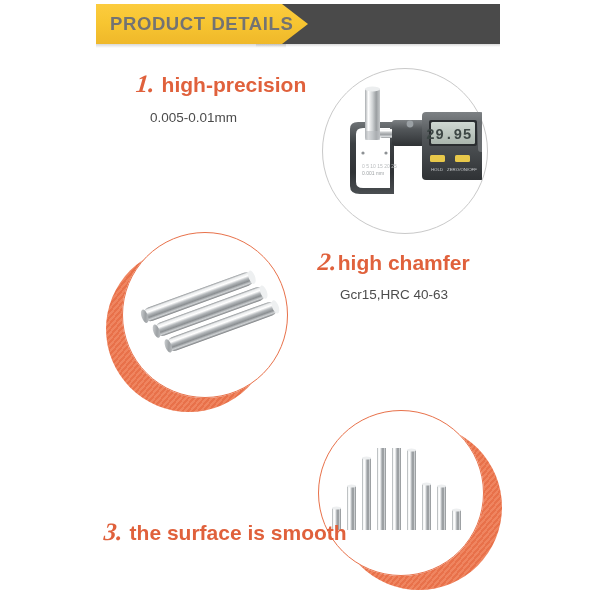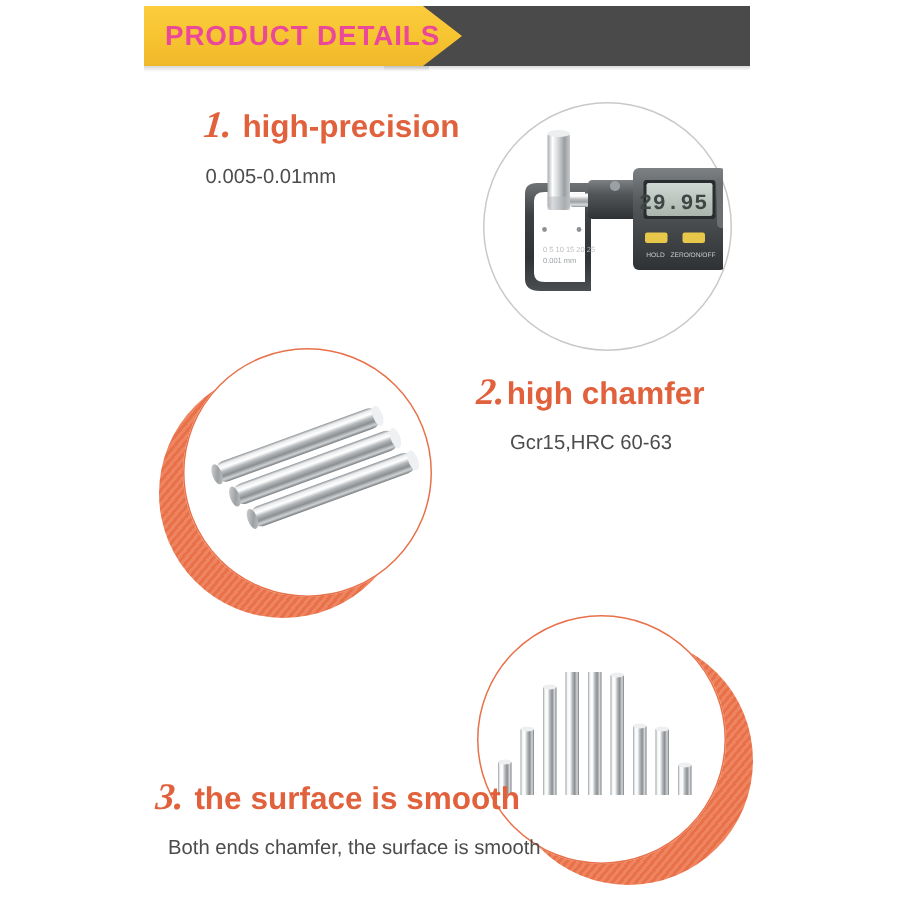--- a/index.html
+++ b/index.html
@@ -63,21 +63,21 @@
   }
   .header-title {
     position: absolute;
     left: 14px;
     top: 0;
     height: 36px;
     line-height: 40px;
     font-size: 18.5px;
     font-weight: bold;
     letter-spacing: 0.6px;
-    color: #ec4899;
+    color: #737373;
     white-space: nowrap;
   }
 
   
   .feature-text {
     position: absolute;
   }
   .feature-heading {
     font-size: 21px;
     font-weight: bold;
@@ -96,21 +96,21 @@
     margin-right: 1px;
   }
   .feature-sub {
     font-size: 13.5px;
     color: #4c4c4c;
     white-space: nowrap;
     line-height: 1.2;
   }
 
   #feature-1 { left: 136px; top: 70px; }
-  #feature-1 .feature-sub { margin-left: 1px; margin-top: 12px; }
+  #feature-1 .feature-sub { margin-left: 14px; margin-top: 12px; }
 
   #feature-2 { left: 318px; top: 248px; }
   #feature-2 .feature-sub { margin-left: 22px; margin-top: 11px; }
 
   #feature-3 { left: 104px; top: 518px; z-index: 6; }
   #feature-3 .feature-sub { margin-left: 8px; margin-top: 11px; }
 
   
   .circle {
     position: absolute;
@@ -279,21 +279,21 @@
         <ellipse cx="15" cy="45" rx="3.2" ry="7" fill="url(#gRodCap)"></ellipse>
         <ellipse cx="129" cy="45" rx="3.2" ry="7" fill="#eef0f1"></ellipse>
       </g>
     </g>
   </svg>
 
   <div class="feature-text" id="feature-2">
     <div class="feature-heading">
       <span class="feature-num">2.</span><span>high chamfer</span>
     </div>
-    <div class="feature-sub">Gcr15,HRC 60-63</div>
+    <div class="feature-sub">Gcr15,HRC 40-63</div>
   </div>
 
   <div class="crescent" id="crescent-3"></div>
   <div class="crescent-mask" id="crescent-3-mask"></div>
   <div class="circle circle-org" id="circle-3"></div>
 
   <svg class="art" id="art-pins" viewBox="0 0 140 84">
     <defs>
       <linearGradient id="gPin" x1="0" y1="0" x2="1" y2="0">
         <stop offset="0%" stop-color="#9ba0a3"></stop>
@@ -324,16 +324,15 @@
         <ellipse cx="111.5" cy="38" rx="4.5" ry="1.6" fill="#edeff0"></ellipse>
         <rect x="122" y="62" width="9" height="20" fill="url(#gPin)"></rect>
         <ellipse cx="126.5" cy="62" rx="4.5" ry="1.6" fill="#edeff0"></ellipse>
       </g>
   </svg>
 
   <div class="feature-text" id="feature-3">
     <div class="feature-heading">
       <span class="feature-num">3.</span><span> the surface is smooth</span>
     </div>
-    <div class="feature-sub">Both ends chamfer, the surface is smooth</div>
   </div>
 
 </div>
 
 </body></html>

